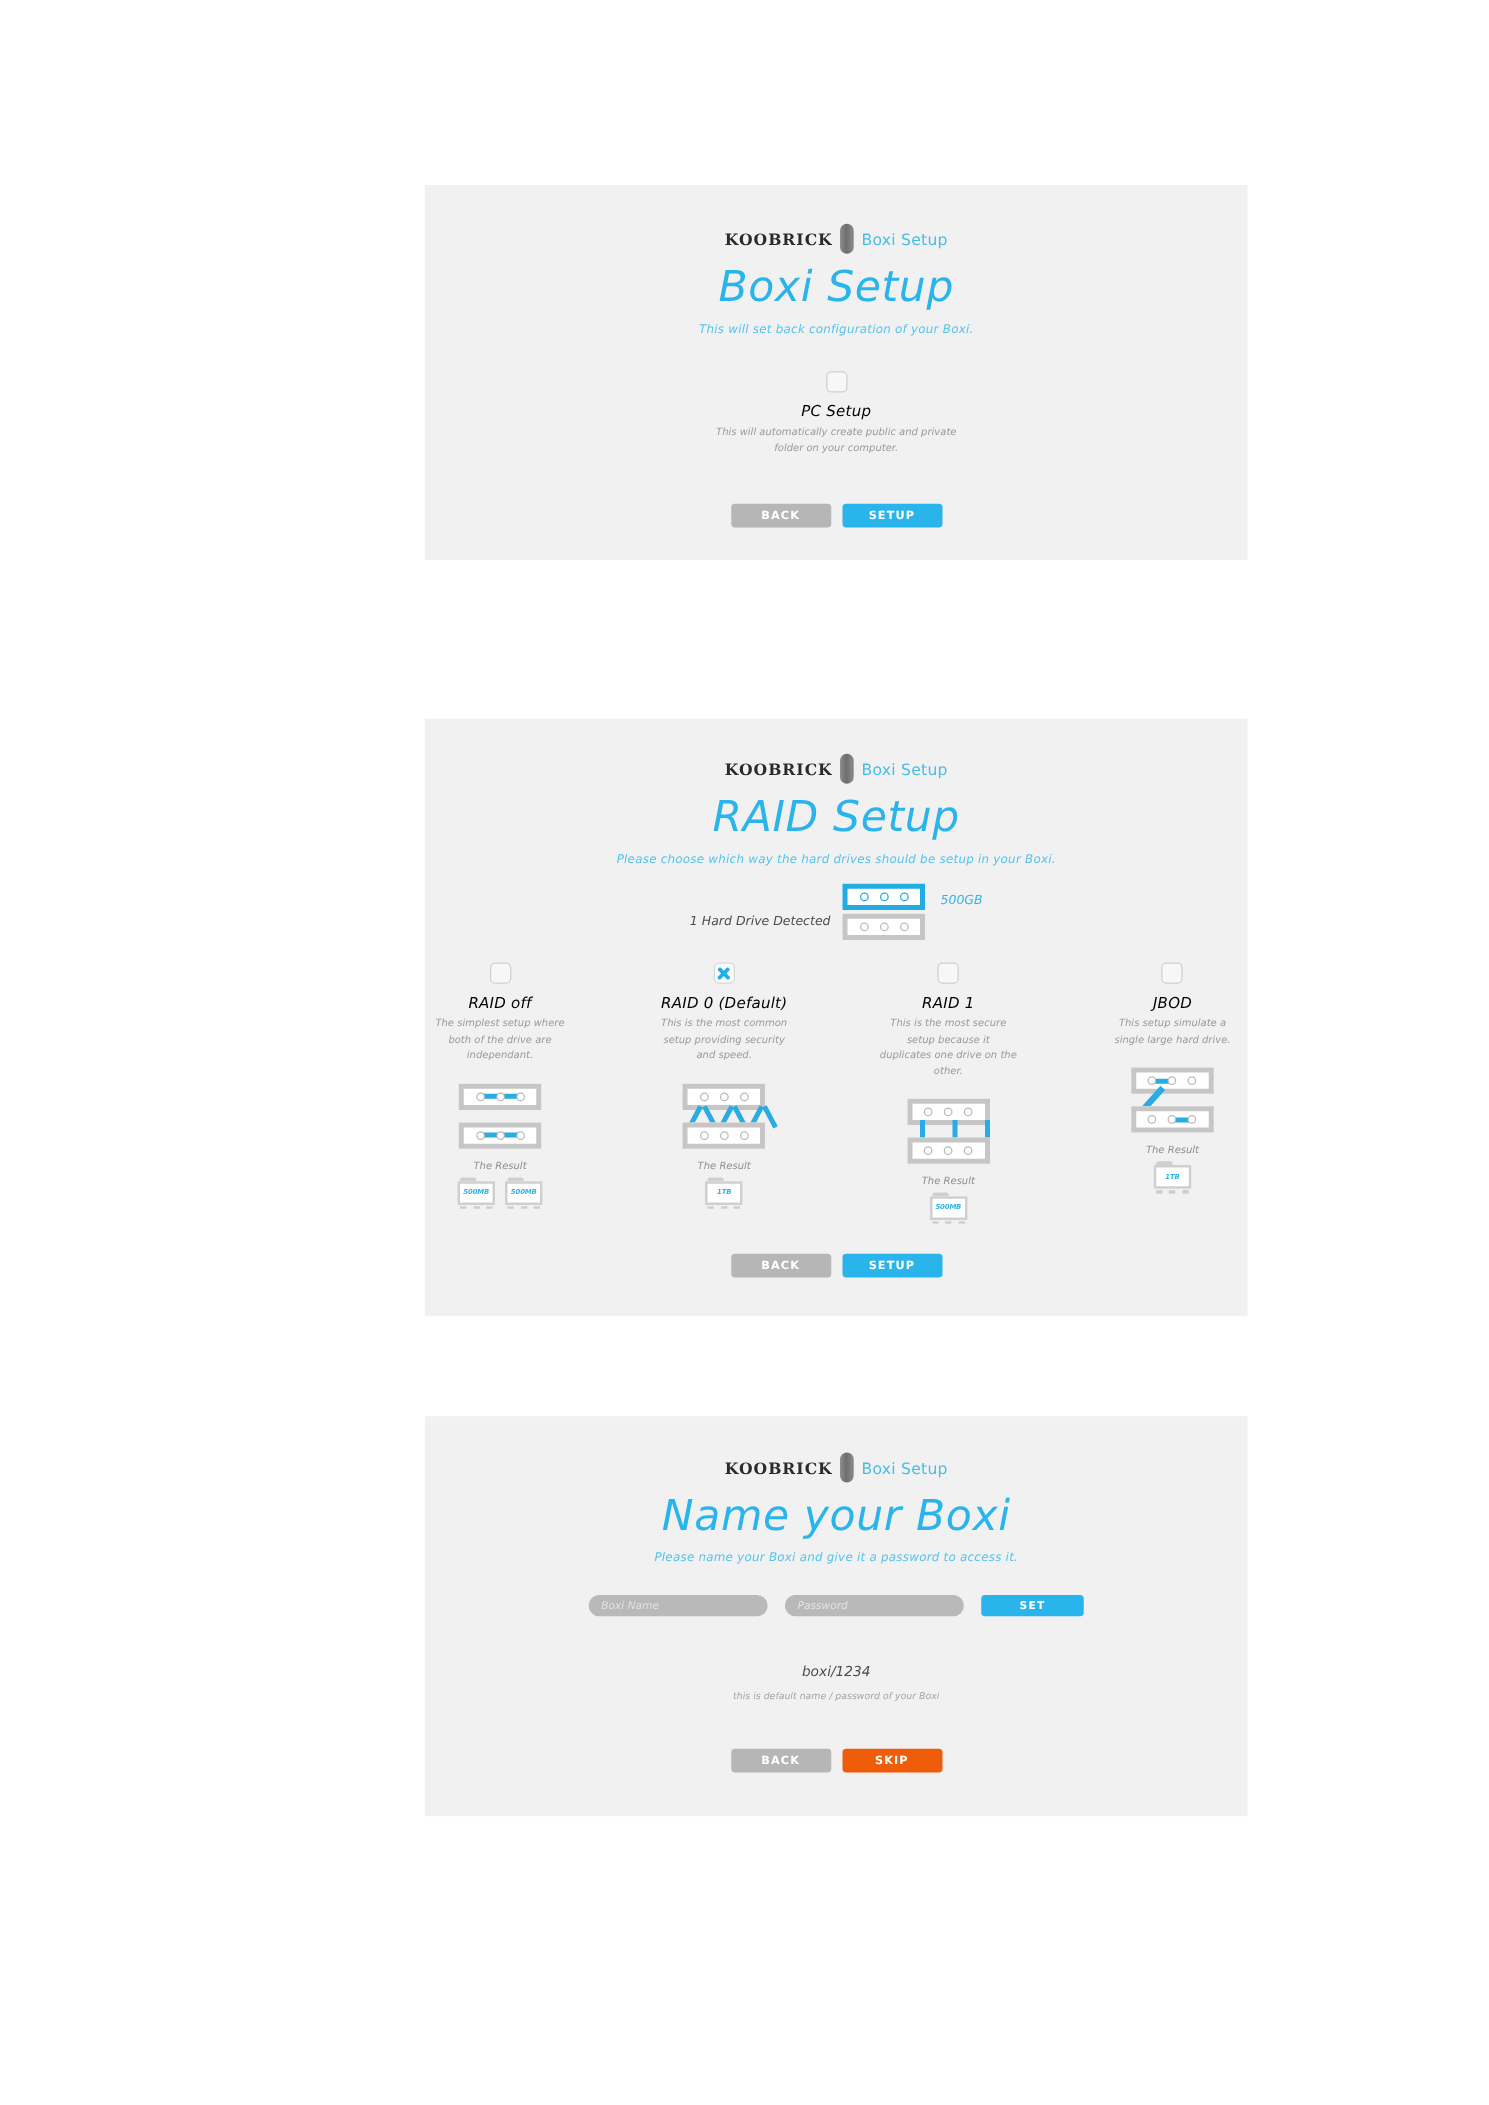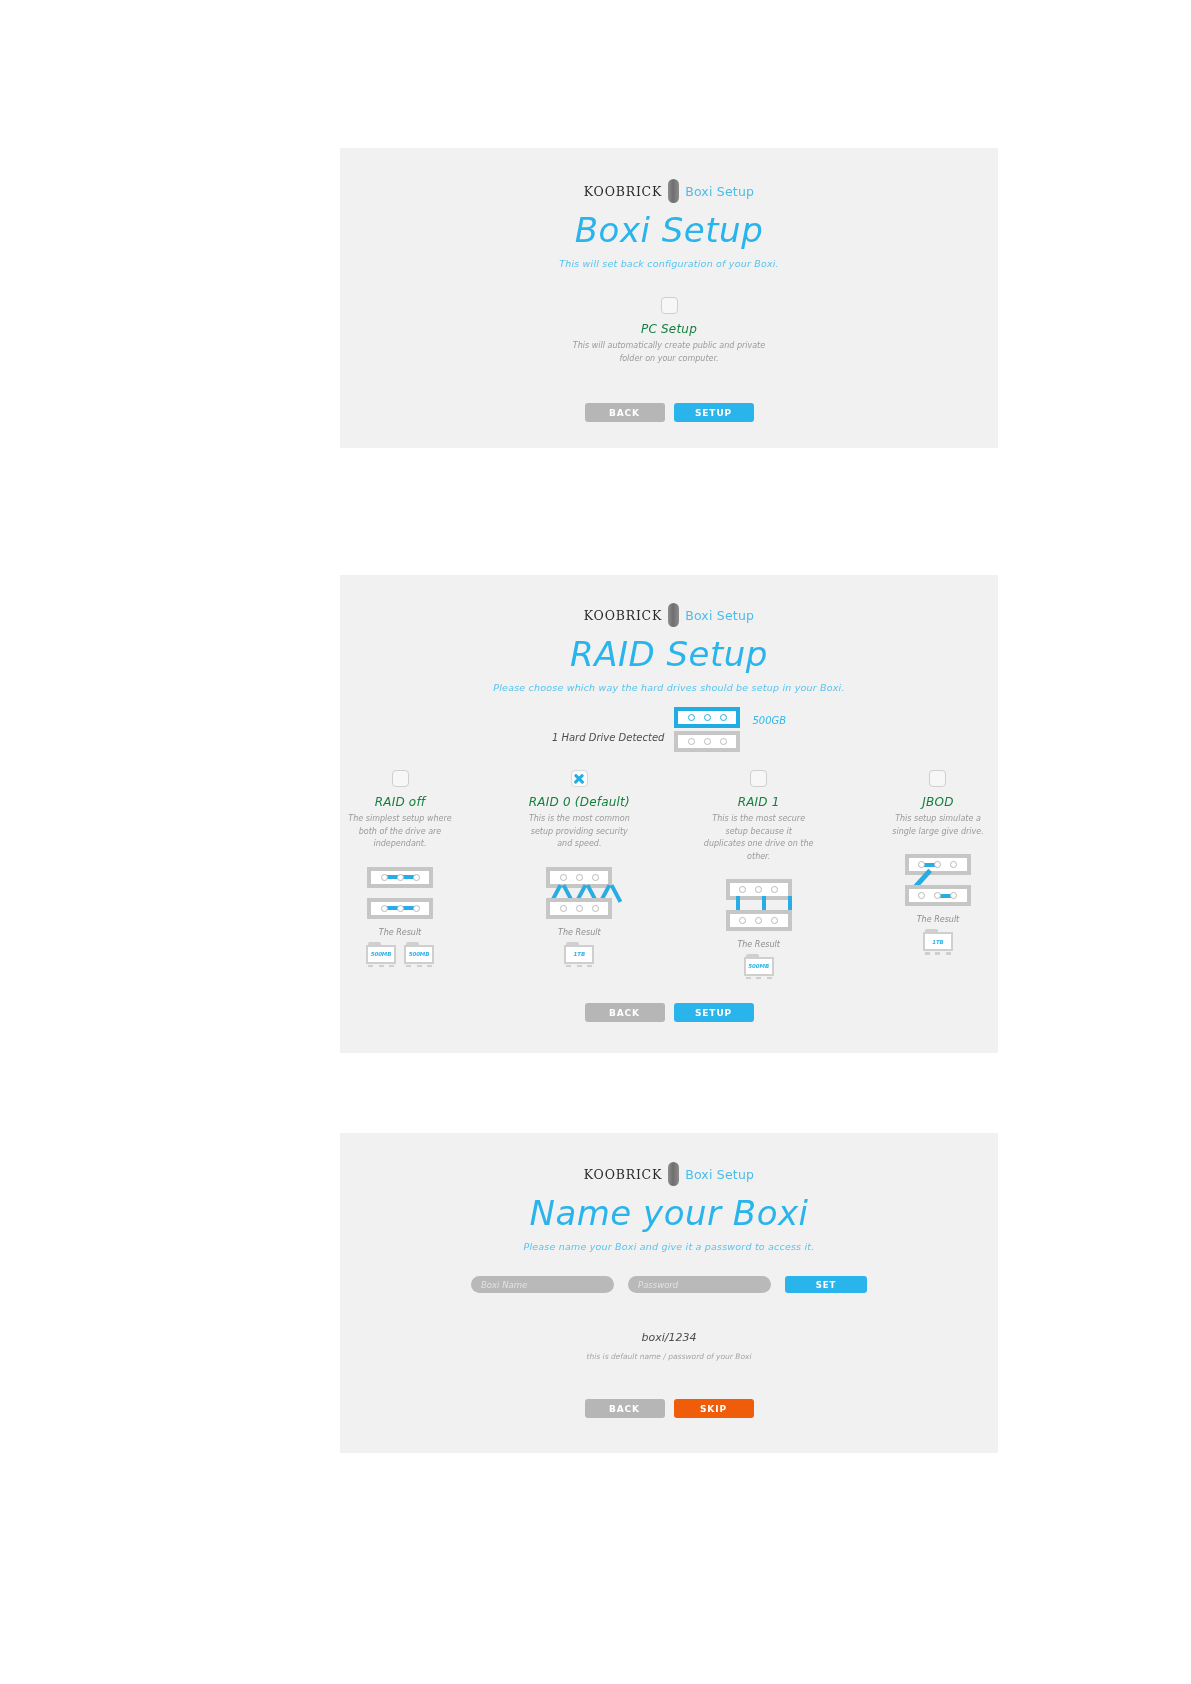--- a/index.html
+++ b/index.html
@@ -15,21 +15,21 @@
   #card-2{top:575px;height:478px;}
   #card-3{top:1133px;height:320px;}
 
   
   .brand{
     display:flex;align-items:center;justify-content:center;gap:6px;
     height:26px;
   }
   .brand-name{
     font-family:"DejaVu Serif","Liberation Serif",serif;
-    font-weight:400;font-size:12.5px;letter-spacing:.8px;color:#2b2b2b;
+    font-weight:700;font-size:12.5px;letter-spacing:.8px;color:#2b2b2b;
   }
   .brand-pill{
     width:11px;height:24px;border-radius:6px;
     background:linear-gradient(to right,#8e8e8e,#6e6e6e 45%,#8c8c8c);
     display:inline-block;
   }
   .brand-sub{
     font-size:12.5px;color:#48bdea;letter-spacing:.2px;
     font-family:"DejaVu Sans","Liberation Sans",sans-serif;
   }
@@ -51,21 +51,21 @@
   }
   .cbox.checked{background:#fafafa;border-color:#d8d8d8;}
   .cbox.checked:before,.cbox.checked:after{
     content:"";position:absolute;left:50%;top:50%;
     width:12px;height:3.4px;background:#24ace4;border-radius:1px;
   }
   .cbox.checked:before{transform:translate(-50%,-50%) rotate(45deg);}
   .cbox.checked:after{transform:translate(-50%,-50%) rotate(-45deg);}
 
   .opt-label{
-    text-align:center;font-style:italic;font-size:12px;color:#15803d;
+    text-align:center;font-style:italic;font-size:12px;color:#000000;
     margin-top:8px;letter-spacing:.2px;
   }
   .opt-desc{
     text-align:center;font-style:italic;font-size:8px;color:#9a9a9a;
     line-height:1.55;margin-top:4px;
   }
 
   
   .btn-row{display:flex;justify-content:center;gap:9px;}
   .btn{
@@ -355,21 +355,21 @@
               <i></i>
               <i></i>
             </div>
         </div>
       </div>
     </div>
 
     <div class="raid-col">
       <div class="cbox"></div>
       <div class="opt-label">JBOD</div>
-      <div class="opt-desc">This setup simulate a single large give drive.</div>
+      <div class="opt-desc">This setup simulate a single large hard drive.</div>
       <div class="diagram">
         <div class="dbay linked">
             <div class="bar" style="right:30px;"></div>
             <span class="dot"></span>
             <span class="dot"></span>
             <span class="dot"></span>
           </div>
         <div class="dgap">
             <div class="xline" style="left:36px;width:5px;height:26px;top:-8px;transform:rotate(42deg);"></div>
           </div>

